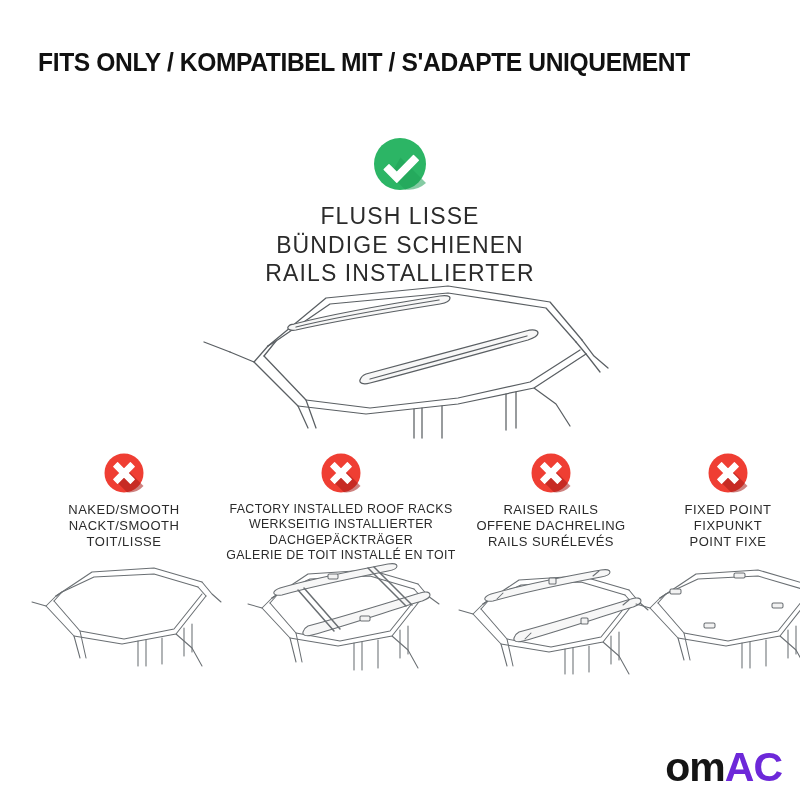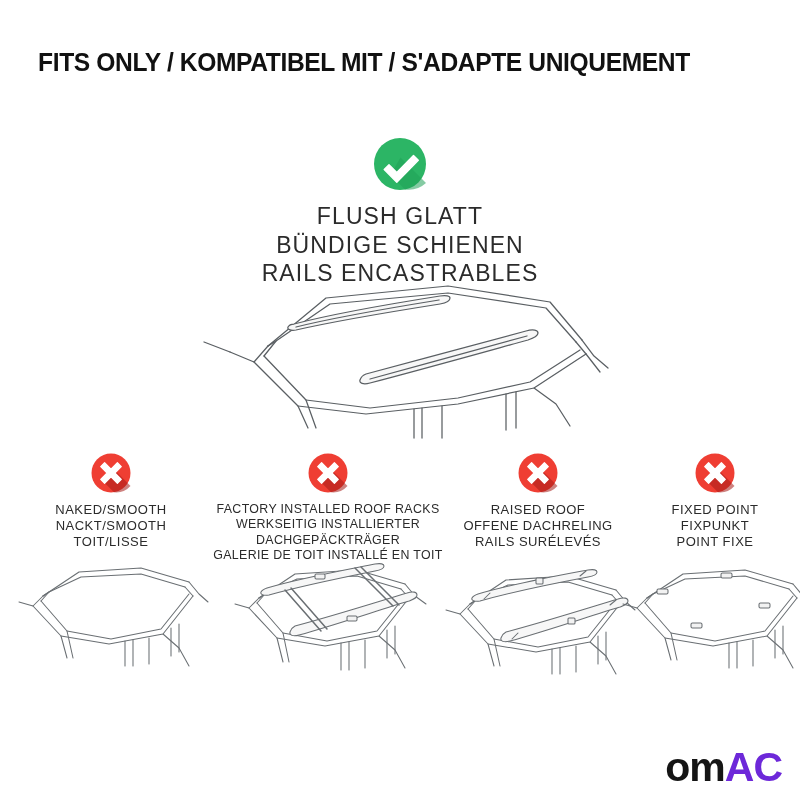--- a/index.html
+++ b/index.html
@@ -66,21 +66,21 @@
     top: 142px;
     left: 190px;
     width: 420px;
     height: 160px;
   }
 
   
   .cols {
     position: absolute;
     top: 452px;
-    left: 0;
+    left: 13px;
     width: 676px;
     height: 250px;
   }
   .col {
     position: absolute;
     top: 0;
     text-align: center;
   }
   .col-0 { left: 8px;   width: 206px; }
   .col-1 { left: 207px; width: 242px; }
@@ -159,23 +159,23 @@
 
     <div class="hero-icon-wrap">
       <svg width="56" height="56" viewBox="0 0 56 56">
         <circle cx="28" cy="28" r="26" fill="#2cb565"></circle>
         <path d="M28.5 21.5 L54 47 A26 26 0 0 1 33 53.5 L18.5 39 Z" fill="#20a057" opacity="0.55"></path>
         <path d="M41.5 19.5 L24.8 36.6 L17.0 28.8 L12.2 33.6 L24.8 46.3 L46.3 24.3 Z" fill="#ffffff" stroke="#ffffff" stroke-width="1.4" stroke-linejoin="round"></path>
       </svg>
     </div>
 
     <div class="hero-lines">
-      <div class="hero-line">FLUSH GLATT</div>
+      <div class="hero-line">FLUSH LISSE</div>
       <div class="hero-line">BÜNDIGE SCHIENEN</div>
-      <div class="hero-line">RAILS ENCASTRABLES</div>
+      <div class="hero-line">RAILS INSTALLIERTER</div>
     </div>
 
     <div class="hero-art">
       <svg width="420" height="160" viewBox="0 0 420 160" fill="none" stroke="#5a5f63" stroke-width="1.25" stroke-linecap="round" stroke-linejoin="round">
 
         <path d="M78 68 L136 20 L258 8 L360 24 L392 62"></path>
         <path d="M78 68 L86 63 L140 26 L258 15 L356 30 L386 64"></path>
 
         <path d="M78 68 L64 84 L40 74"></path>
         <path d="M86 63 L74 78"></path>
@@ -302,21 +302,21 @@
     <div class="col col-2">
       <div class="x-icon-wrap">
         <svg width="42" height="42" viewBox="0 0 42 42">
           <circle cx="21" cy="21" r="19.5" fill="#ef3e33"></circle>
           <path d="M22.5 16 L40.5 34 A19.5 19.5 0 0 1 24 40.3 L13.5 29.8 Z" fill="#a51b17" opacity="0.55"></path>
           <path d="M14.6 10.7 L21 17.1 L27.4 10.7 L31.3 14.6 L24.9 21 L31.3 27.4 L27.4 31.3
                    L21 24.9 L14.6 31.3 L10.7 27.4 L17.1 21 L10.7 14.6 Z" fill="#ffffff" stroke="#ffffff" stroke-width="1.2" stroke-linejoin="round"></path>
         </svg>
       </div>
       <div class="col-lines">
-        <div class="col-line">RAISED ROOF</div>
+        <div class="col-line">RAISED RAILS</div>
         <div class="col-line">OFFENE DACHRELING</div>
         <div class="col-line">RAILS SURÉLEVÉS</div>
       </div>
       <div class="col-art">
         <svg width="196" height="130" viewBox="0 0 196 130" fill="none" stroke="#6a6f73" stroke-width="1.05" stroke-linecap="round" stroke-linejoin="round">
           <path d="M30 50 L66 26 L128 22 L176 36"></path>
           <path d="M30 50 L36 46 L68 31 L128 28 L172 41"></path>
           <path d="M30 50 L20 60 L6 56"></path>
           <path d="M36 46 L28 55"></path>
           <path d="M20 60 L48 90 L54 112"></path>

